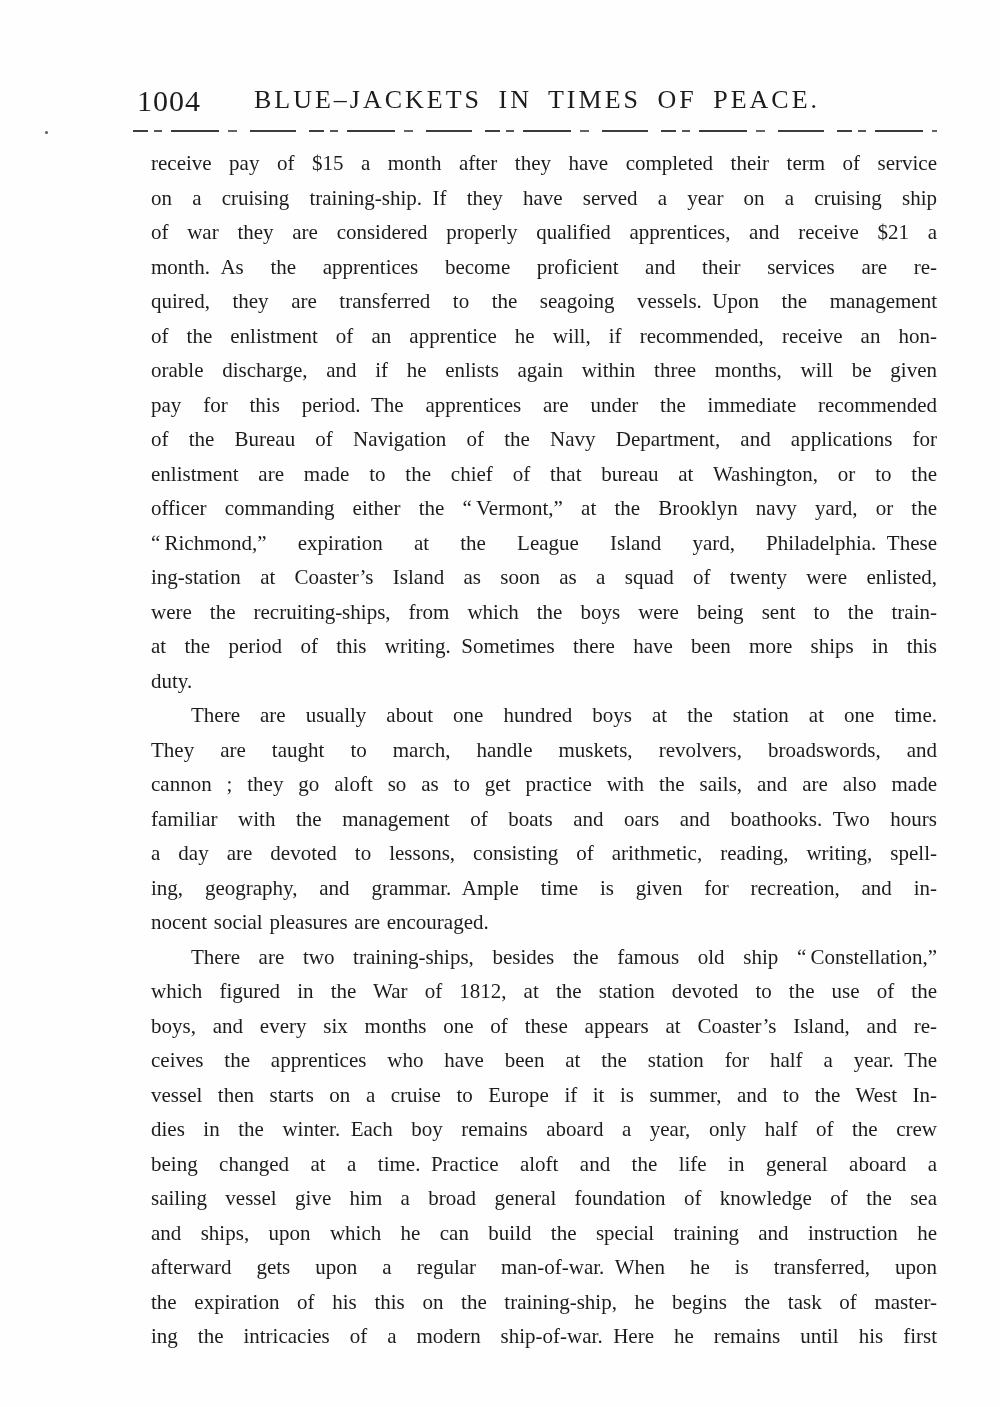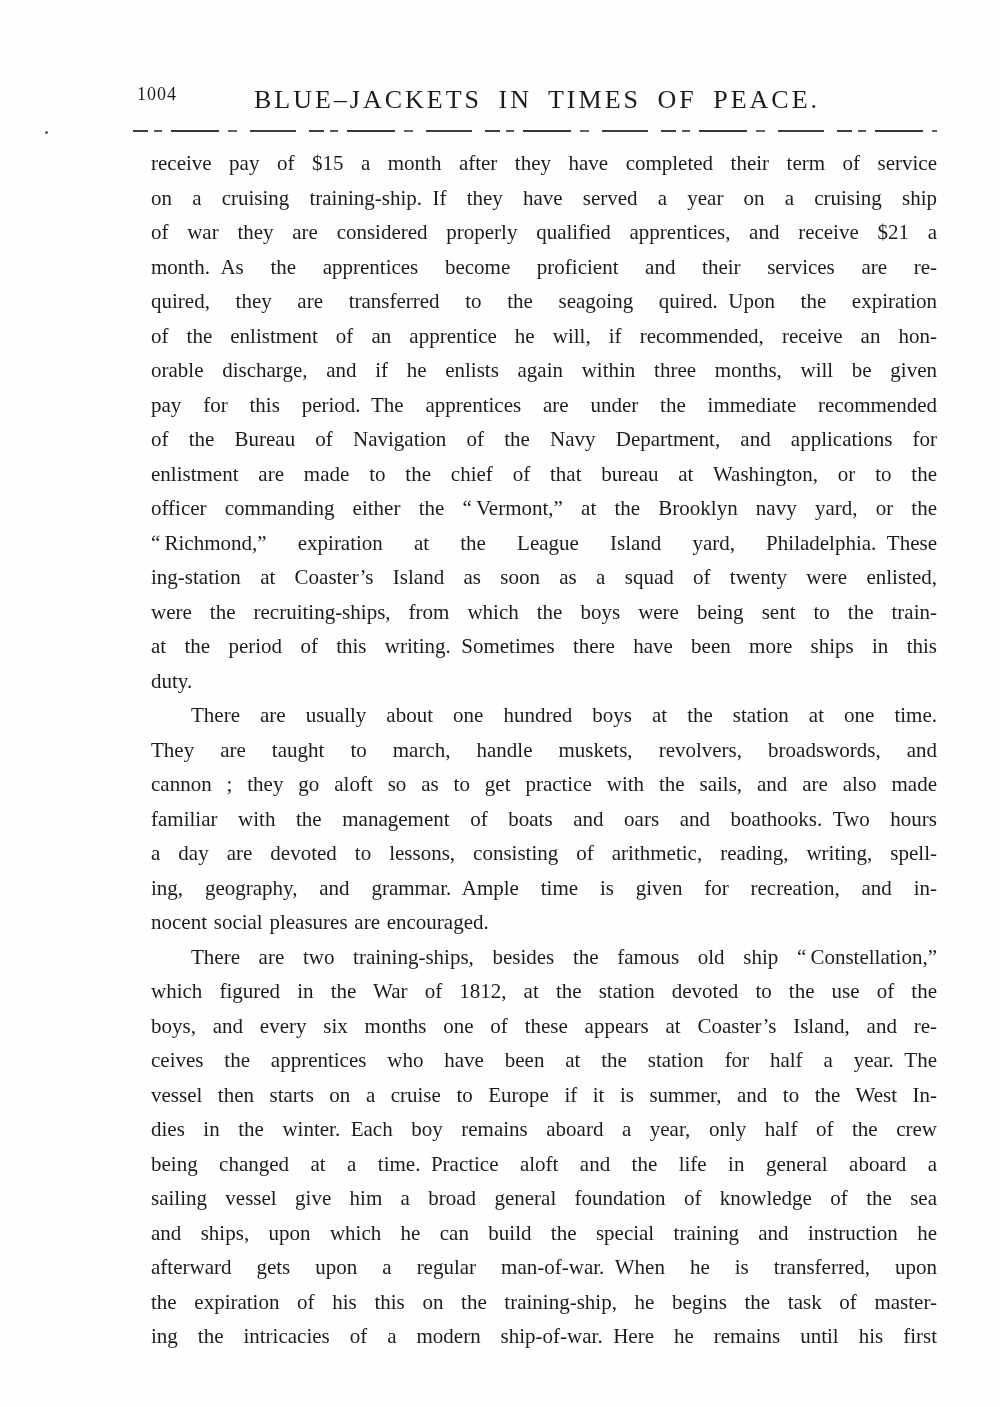--- a/index.html
+++ b/index.html
@@ -20,21 +20,21 @@
     position: absolute;
     top: 82px;
     left: 137px;
     width: 800px;
     height: 30px;
   }
   .pagenum {
     position: absolute;
     left: 0;
     top: 2px;
-    font-size: 18px;
+    font-size: 30px;
     letter-spacing: 1px;
   }
   .title {
     position: absolute;
     left: 0;
     right: 0;
     top: 3px;
     text-align: center;
     font-size: 26px;
     letter-spacing: 3px;
@@ -102,21 +102,21 @@
     <span class="pagenum">1004</span>
     <span class="title">BLUE–JACKETS IN TIMES OF PEACE.</span>
   </div>
   <div class="speck"></div>
   <div class="rule"></div>
   <div class="body" id="body-text">
       <div class="line">receive pay of $15 a month after they have completed their term of service</div>
       <div class="line">on a cruising training-ship. If they have served a year on a cruising ship</div>
       <div class="line">of war they are considered properly qualified apprentices, and receive $21 a</div>
       <div class="line">month. As the apprentices become proficient and their services are re-</div>
-      <div class="line">quired, they are transferred to the seagoing quired. Upon the expiration</div>
+      <div class="line">quired, they are transferred to the seagoing vessels. Upon the management</div>
       <div class="line">of the enlistment of an apprentice he will, if recommended, receive an hon-</div>
       <div class="line">orable discharge, and if he enlists again within three months, will be given</div>
       <div class="line">pay for this period. The apprentices are under the immediate recommended</div>
       <div class="line">of the Bureau of Navigation of the Navy Department, and applications for</div>
       <div class="line">enlistment are made to the chief of that bureau at Washington, or to the</div>
       <div class="line">officer commanding either the “ Vermont,” at the Brooklyn navy yard, or the</div>
       <div class="line">“ Richmond,” expiration at the League Island yard, Philadelphia. These</div>
       <div class="line">ing-station at Coaster’s Island as soon as a squad of twenty were enlisted,</div>
       <div class="line">were the recruiting-ships, from which the boys were being sent to the train-</div>
       <div class="line">at the period of this writing. Sometimes there have been more ships in this</div>

